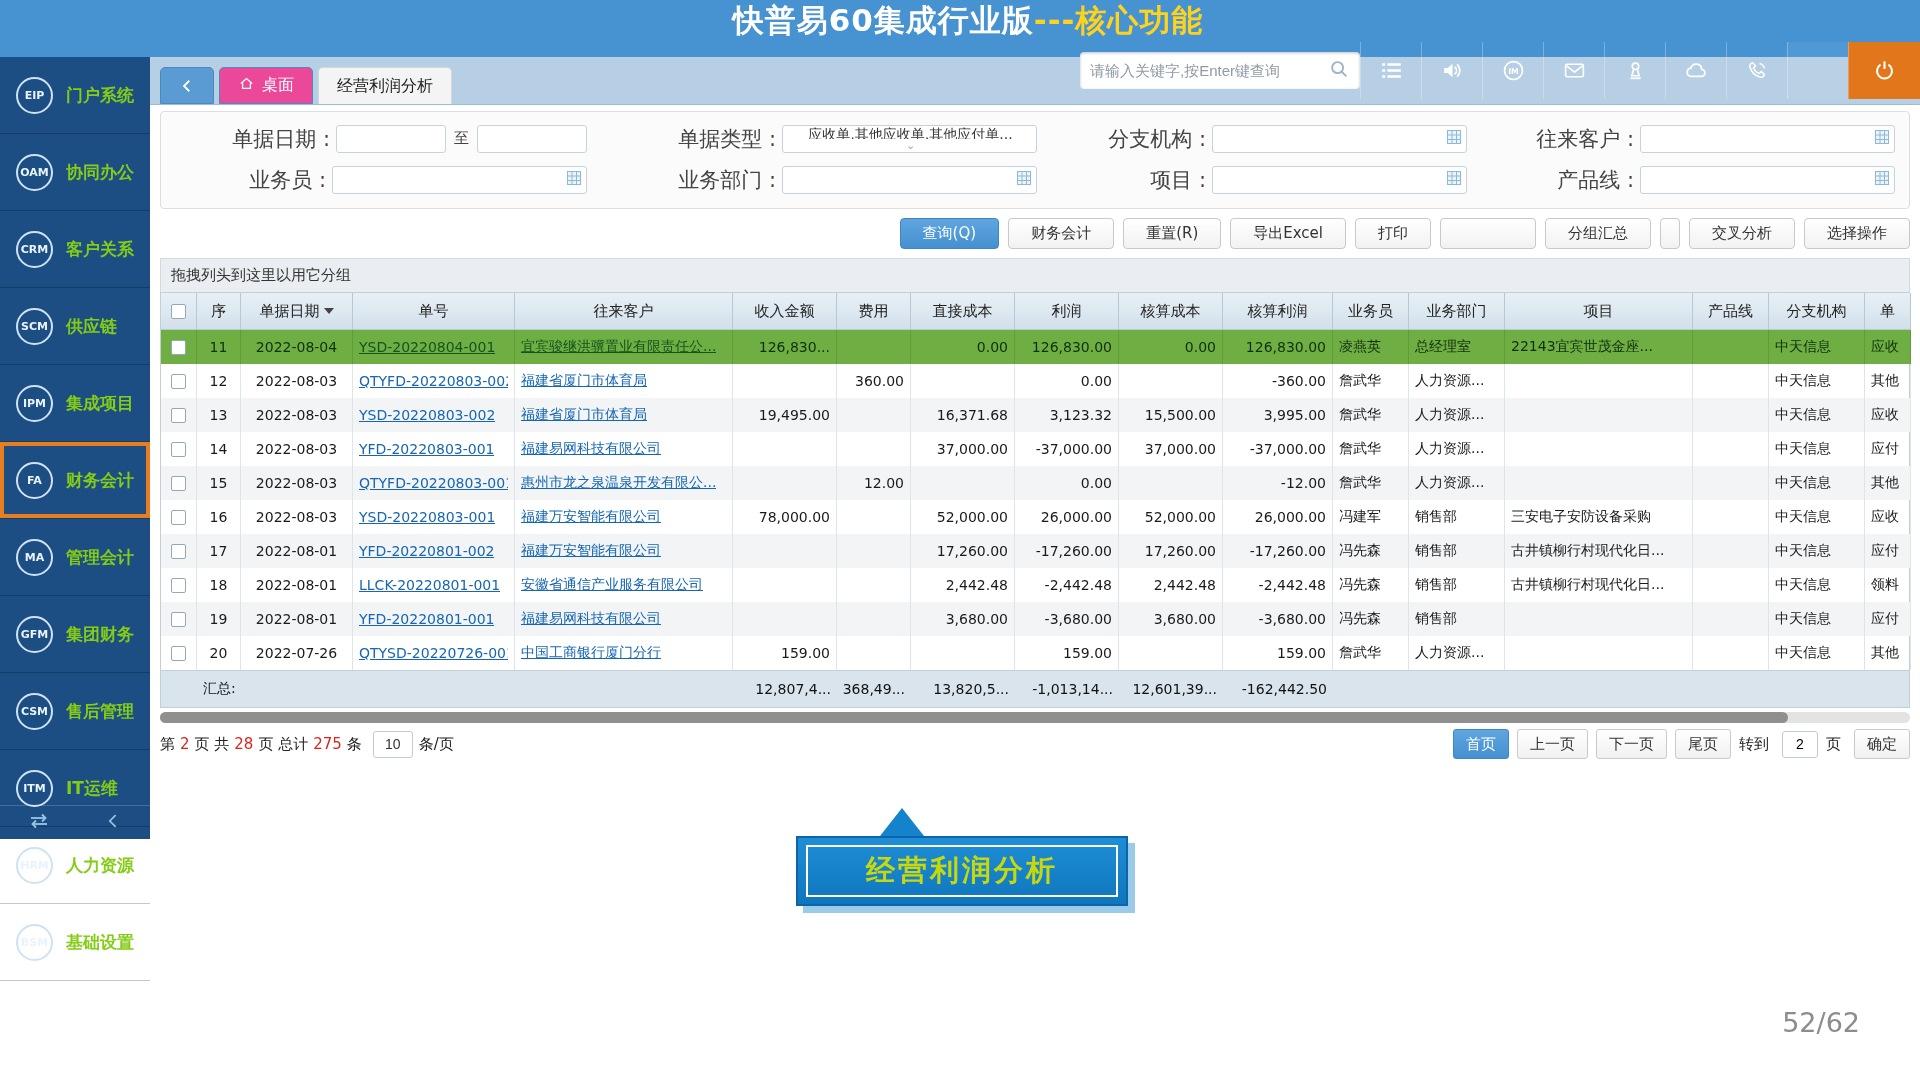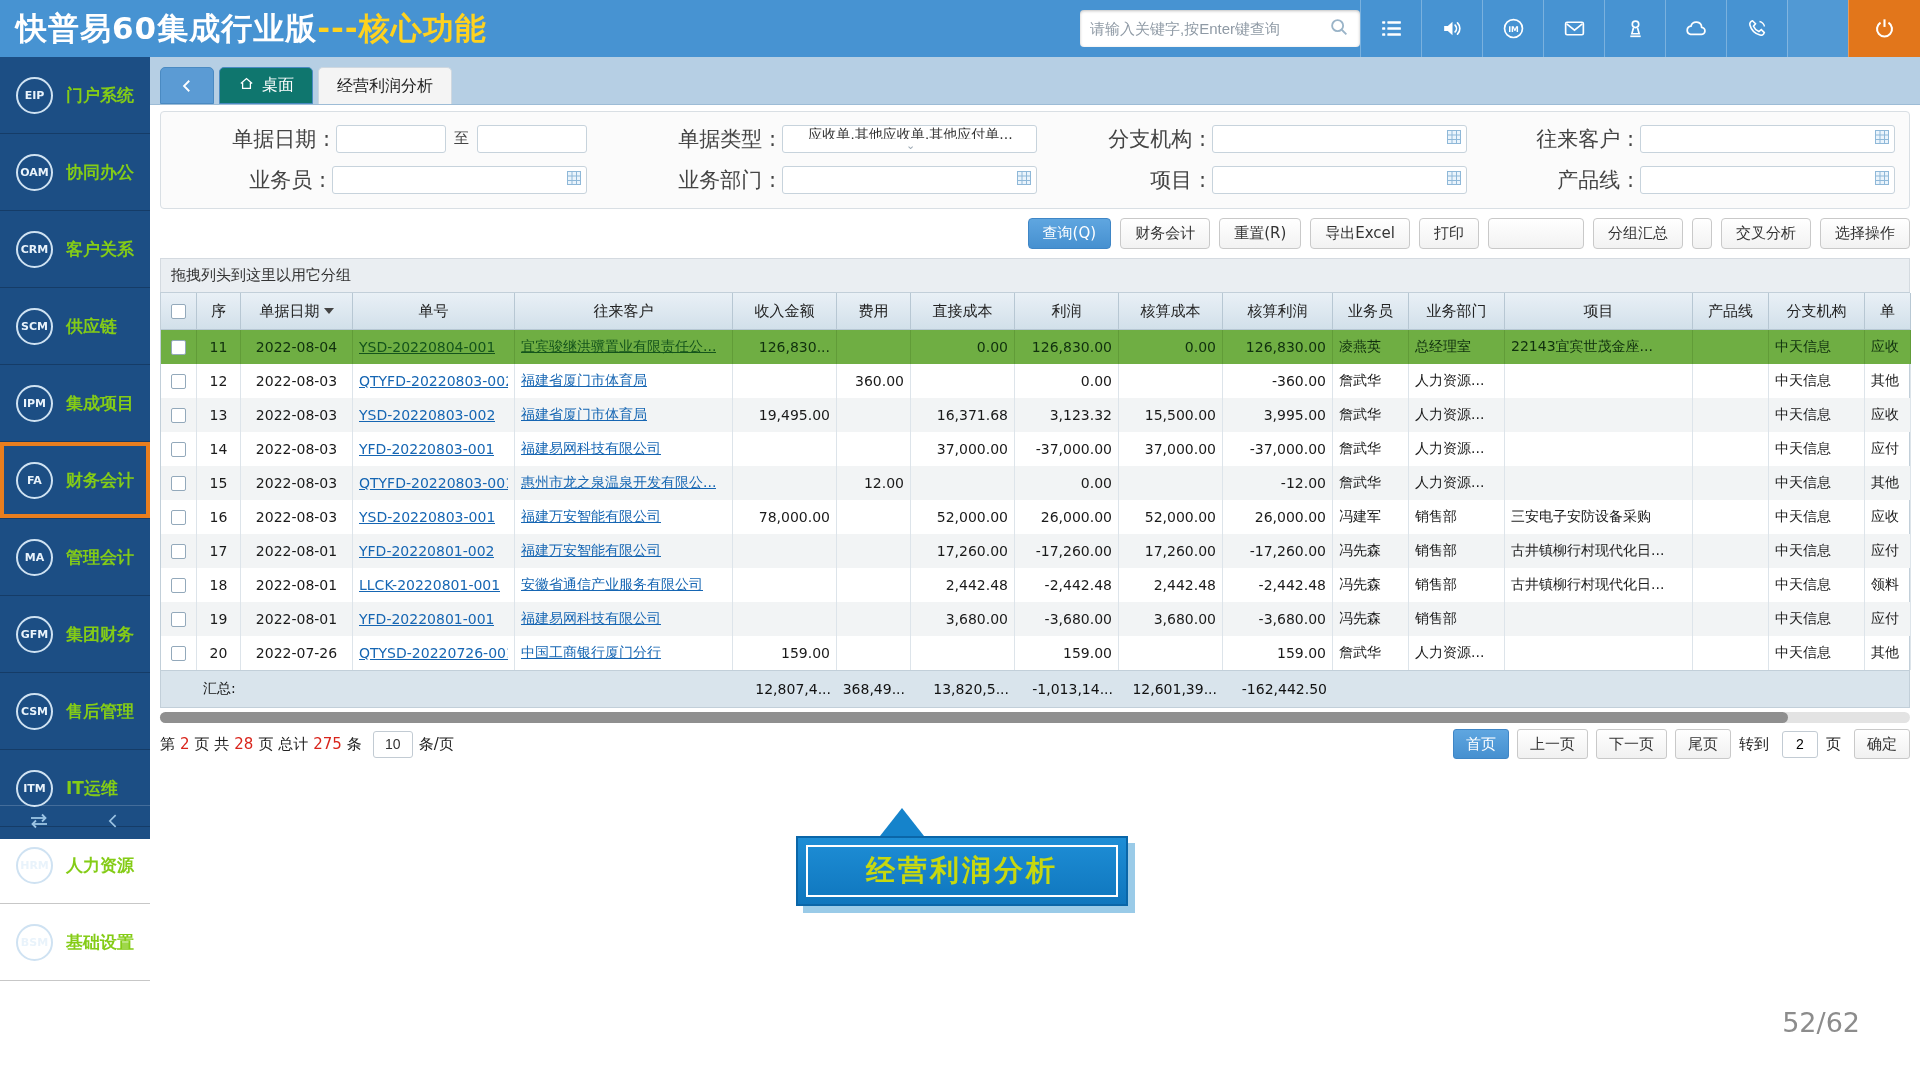--- a/index.html
+++ b/index.html
@@ -1,21 +1,21 @@
 <!DOCTYPE html>
 <html><head>
 <meta charset="utf-8">
 <style>
   * { margin:0; padding:0; box-sizing:border-box; }
   html,body { width:1920px; height:1080px; overflow:hidden; background:#fff;
     font-family:"DejaVu Sans","Liberation Sans",sans-serif; }
 
   
   .topbar { position:absolute; top:0; left:0; width:1920px; height:57px; background:#4793d2;
-    display:flex; align-items:center; z-index:5; }
+    display:flex; align-items:center; z-index:5;flex-direction:column; }
   .brand { font-size:31px; font-weight:bold; color:#fff; padding-left:16px; white-space:nowrap; letter-spacing:1px; }
   .brand .accent { color:#ffd21e; }
   .topbar-right { margin-left:auto; display:flex; align-items:center; height:100%; }
   .searchbox { width:280px; height:37px; background:#fff; border-radius:4px; display:flex; align-items:center;
     padding:0 10px; box-shadow:inset 0 1px 3px rgba(0,0,0,.25); }
   .searchbox input { border:none; outline:none; flex:1; font-size:15px; color:#555; background:transparent; }
   .searchbox input::placeholder { color:#8f9aa5; }
   .icon-cell { width:61px; height:57px; display:flex; align-items:center; justify-content:center;
     border-left:1px solid rgba(255,255,255,.28); color:#fff; }
   .icon-cell.blank { background:rgba(255,255,255,.06); }
@@ -33,38 +33,38 @@
     border-top:1px solid rgba(255,255,255,.18); display:flex; align-items:center; justify-content:space-around; color:#9cc4e4; }
 
   
   .main { position:absolute; left:150px; top:57px; width:1770px; height:1023px; background:#fff; }
   .tabstrip { height:48px; background:#b6cfe4; border-bottom:1px solid #9db the; display:flex; align-items:flex-end; padding-left:10px; gap:5px; }
   .tabstrip { border-bottom:1px solid #9dbcd6; }
   .tab-back { width:54px; height:37px; background:#5b9bd4; border:1px solid #4a8ac2; border-radius:5px 5px 0 0;
     color:#fff; display:flex; align-items:center; justify-content:center; cursor:pointer; }
   .tab { height:37px; padding:0 18px; border-radius:5px 5px 0 0; display:flex; align-items:center; gap:7px;
     font-size:16px; cursor:pointer; }
-  .tab.blue { background:#0f766e; color:#fff; border:1px solid #4a8ac2; }
+  .tab.blue { background:#ec4899; color:#fff; border:1px solid #4a8ac2; }
   .tab.active { background:#f4f4f4; color:#222; border:1px solid #cfd8e0; border-bottom:none; }
 
   .filter-panel { margin:6px 10px 0; border:1px solid #d9dfe4; border-radius:4px; background:#fbfbfb; padding:6px 0 8px; }
   .f-row { display:grid; grid-template-columns:440px 450px 430px 1fr; align-items:center; height:41px; }
   .f-field { display:flex; align-items:center; justify-content:flex-end; padding-right:14px; }
   .f-lab { font-size:21px; color:#444; margin-right:6px; white-space:nowrap; }
   .inp { height:28px; border:1px solid #c7d3dc; border-radius:3px; background:#fff; display:flex;
     align-items:center; font-size:14px; color:#333; }
   .inp.small { width:110px; }
   .inp.sel { width:255px; padding:0 4px 0 6px; justify-content:space-between;flex-direction:column; }
   .inp.look { width:255px; justify-content:flex-end; padding-right:4px; }
   .mid { font-size:15px; color:#444; margin:0 8px; }
   .caret { color:#9aa7b2; font-size:11px; }
   .sel-val { white-space:nowrap; overflow:hidden; }
 
   .toolbar { display:flex; justify-content:flex-end; align-items:center; gap:9px; padding:9px 10px 7px; }
-  .btn { height:31px; padding:0 14px; background:linear-gradient(#ffffff,#f2f2f2); border:1px solid #c9c9c9;
+  .btn { height:31px; padding:0 22px; background:linear-gradient(#ffffff,#f2f2f2); border:1px solid #c9c9c9;
     border-radius:4px; font-size:15px; color:#333; display:flex; align-items:center; cursor:pointer; white-space:nowrap; }
   .btn.primary { background:linear-gradient(#5fa6e0,#4690d0); border-color:#3f86c6; color:#fff; }
   .btn.empty-wide { width:96px; } .btn.empty-slim { width:20px; padding:0; }
 
   .group-hint { margin:2px 10px 0; height:34px; background:#eaeef2; border:1px solid #d4dae0; border-bottom:none;
     display:flex; align-items:center; padding-left:10px; font-size:15px; color:#333; }
 
   
   .grid-table { margin:0 10px; width:1750px; border:1px solid #c2cfd9; }
   .g-row, .g-head, .g-sum { display:grid;

